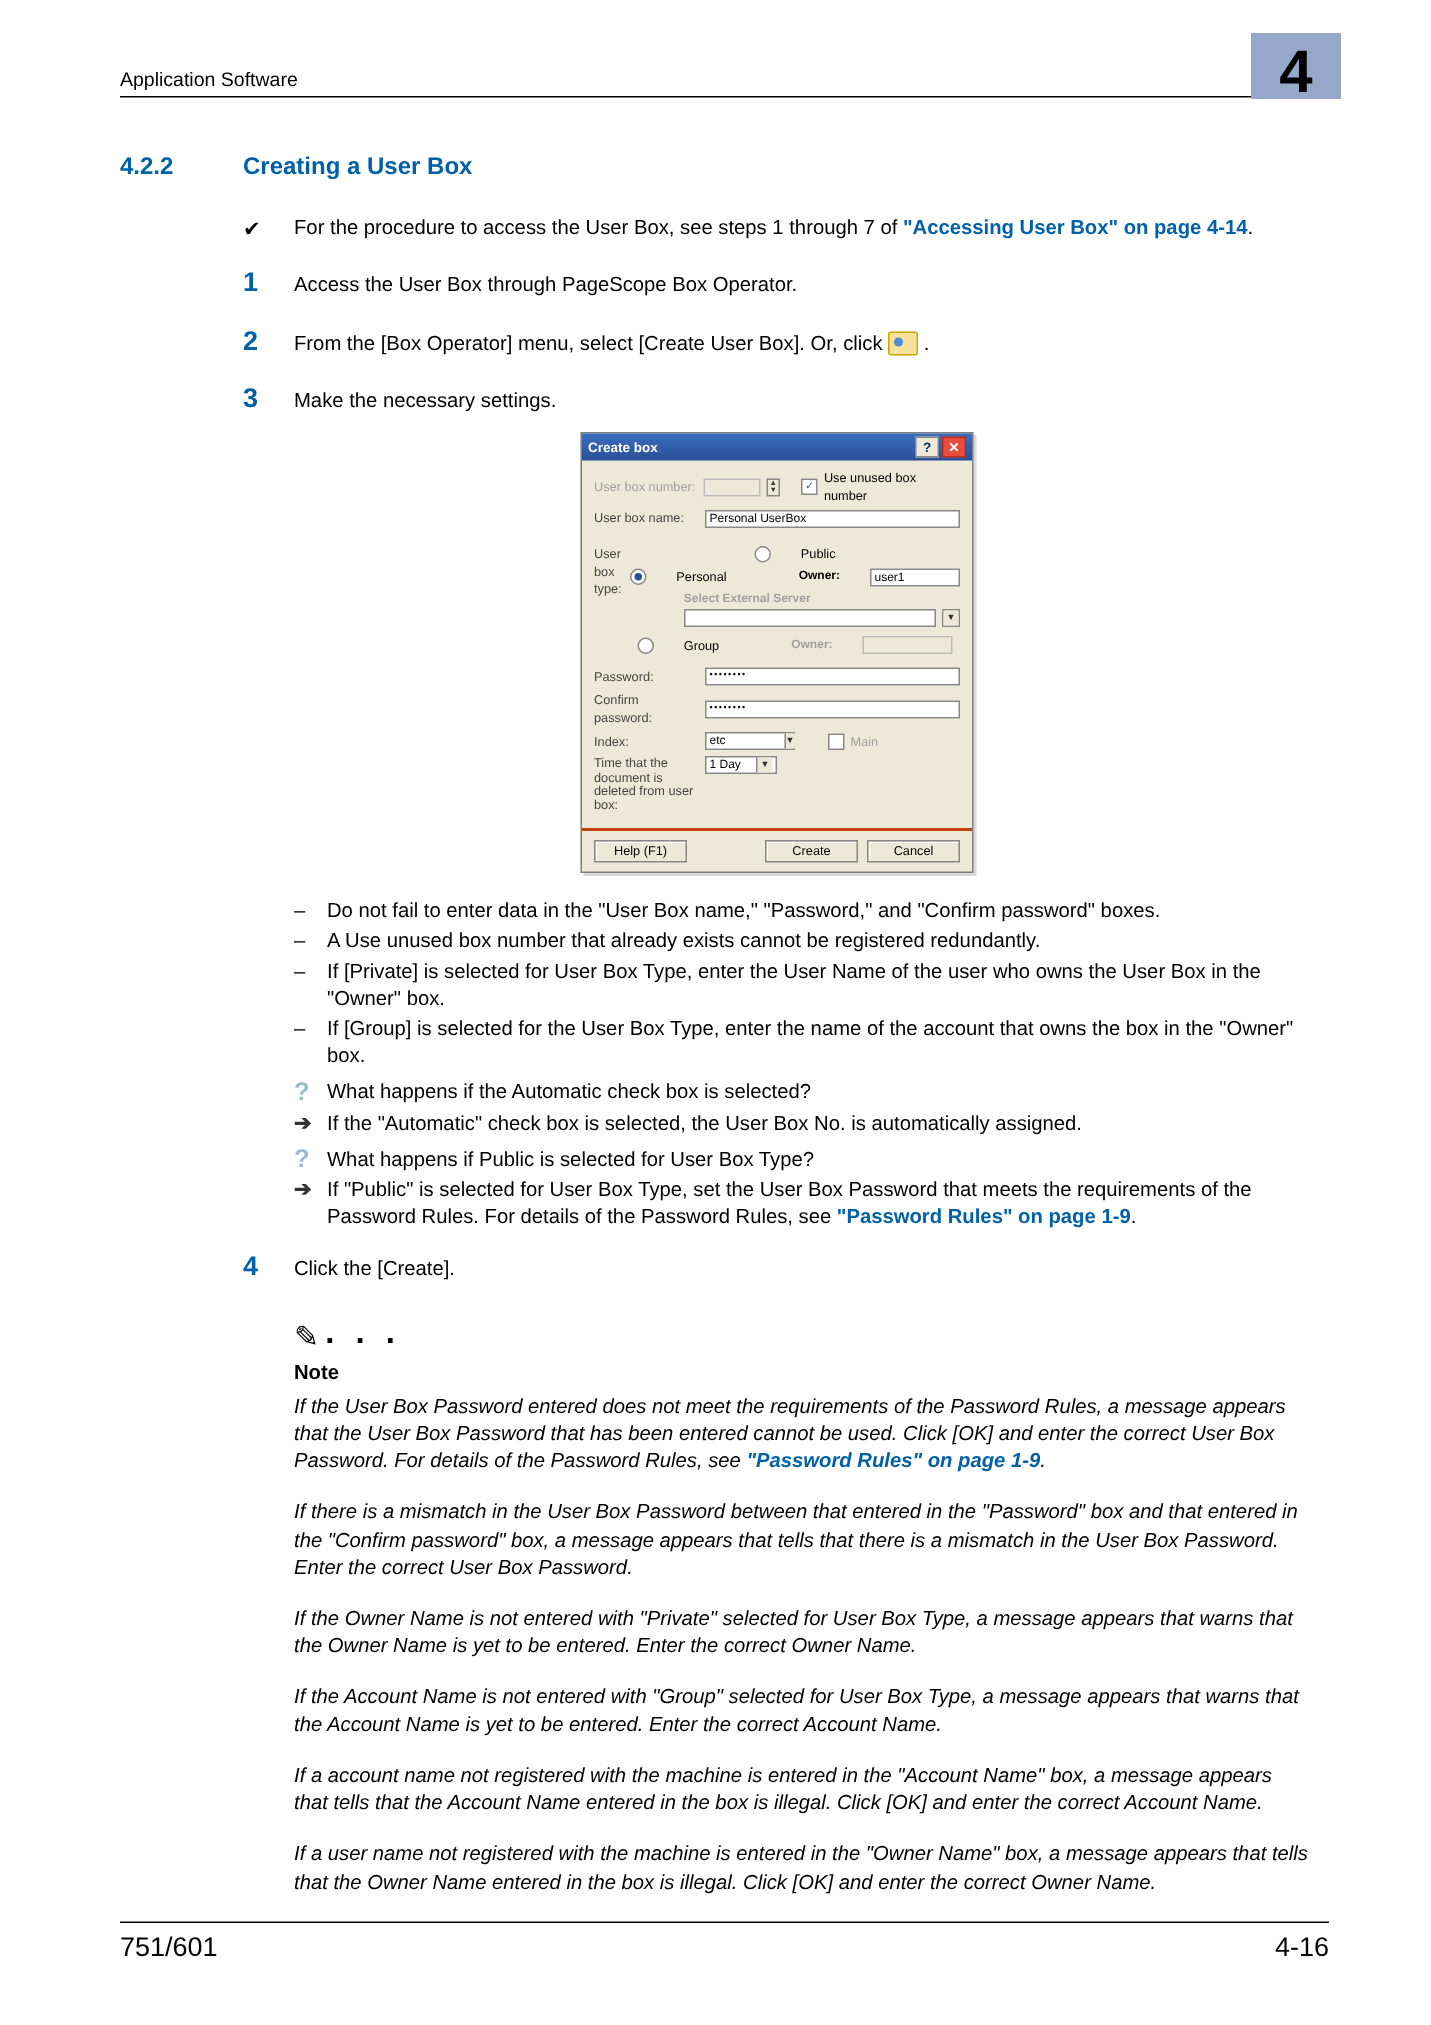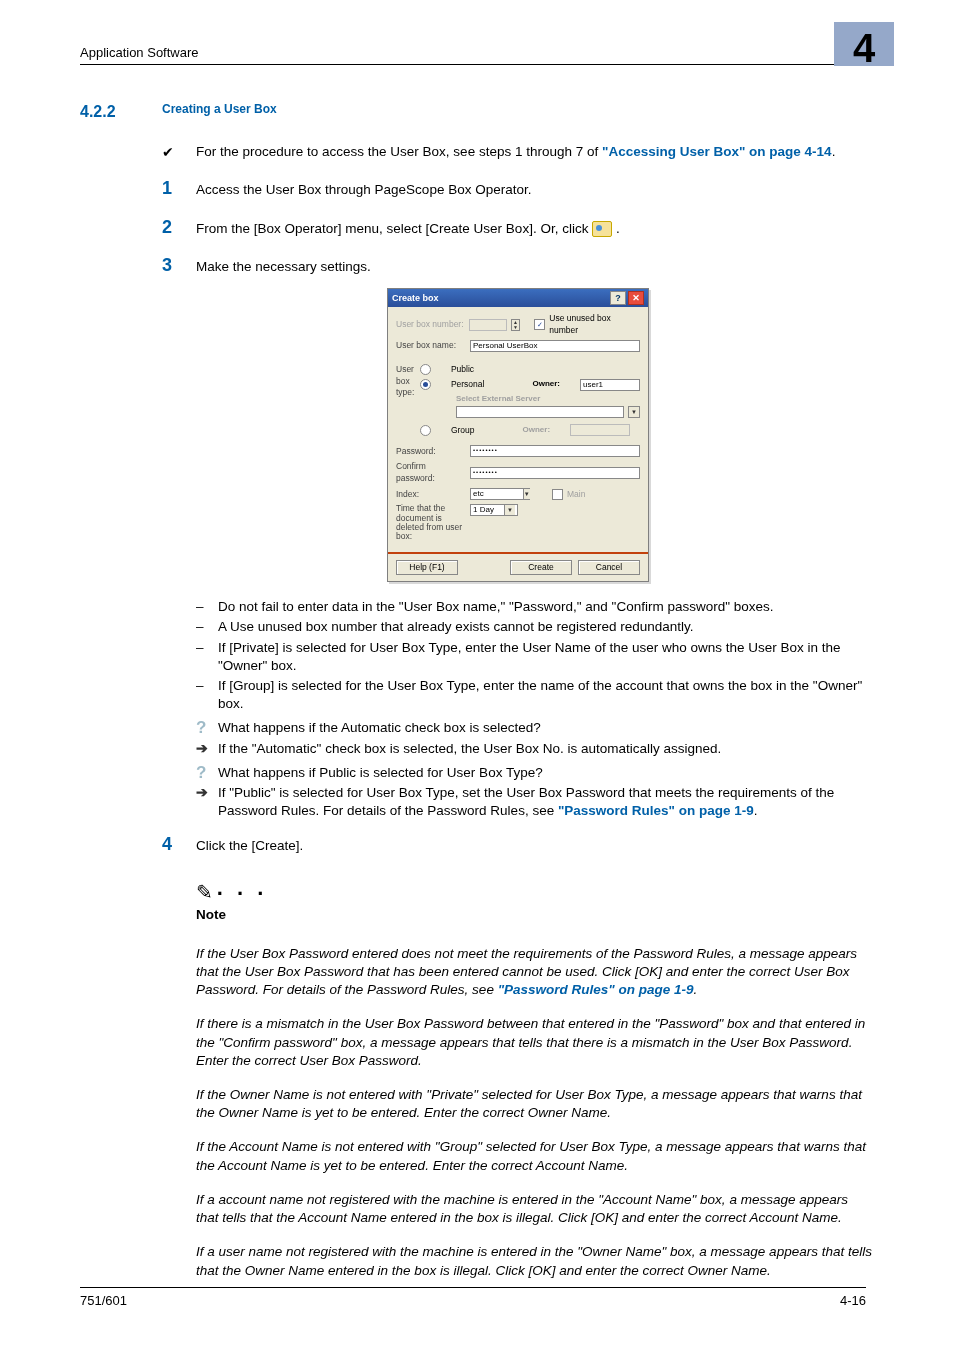--- a/index.html
+++ b/index.html
@@ -55,21 +55,21 @@
   }
   .sec-num {
     width: 82px;
     color: #0060a8;
     font-weight: bold;
     font-size: 16px;
   }
   .sec-title {
     color: #0060a8;
     font-weight: bold;
-    font-size: 12px;
+    font-size: 16px;
   }
   .sub-title {
     margin-left: 82px;
     font-weight: bold;
     font-size: 14px;
     margin-bottom: 10px;
   }
   .check-row {
     margin-left: 82px;
     display: flex;
@@ -195,20 +195,21 @@
     align-items: center;
     justify-content: center;
     font-size: 7px;
     color: #2a4e99;
   }
   .dlg-radio-row {
     display: flex;
     align-items: center;
     gap: 20px;
     margin-bottom: 3px;
+    justify-content: center;
   }
   .dlg-radio {
     width: 9px;
     height: 9px;
     border-radius: 50%;
     background: #fff;
     border: 1px solid #888;
     position: relative;
     flex: 0 0 9px;
   }
@@ -295,36 +296,36 @@
     margin-left: 116px;
     margin-top: 18px;
   }
   .note-icon {
     font-size: 20px;
     line-height: 1;
   }
   .note-title {
     font-weight: bold;
     margin-top: 4px;
-    margin-bottom: 20px;
+    margin-bottom: 4px;
   }
   .note-para {
     font-style: italic;
     margin-bottom: 16px;
   }
   .footer {
     position: absolute;
     bottom: 40px;
     left: 80px;
-    right: 88px;
+    right: 68px;
     border-top: 1px solid #000;
     padding-top: 4px;
     display: flex;
     justify-content: space-between;
-    font-size: 13px;
+    font-size: 18px;
   }
 </style>
 </head>
 <body>
 
 <div class="page">
 
   <div class="hdr-line">
     <span class="hdr-left">Application Software</span>
   </div>

